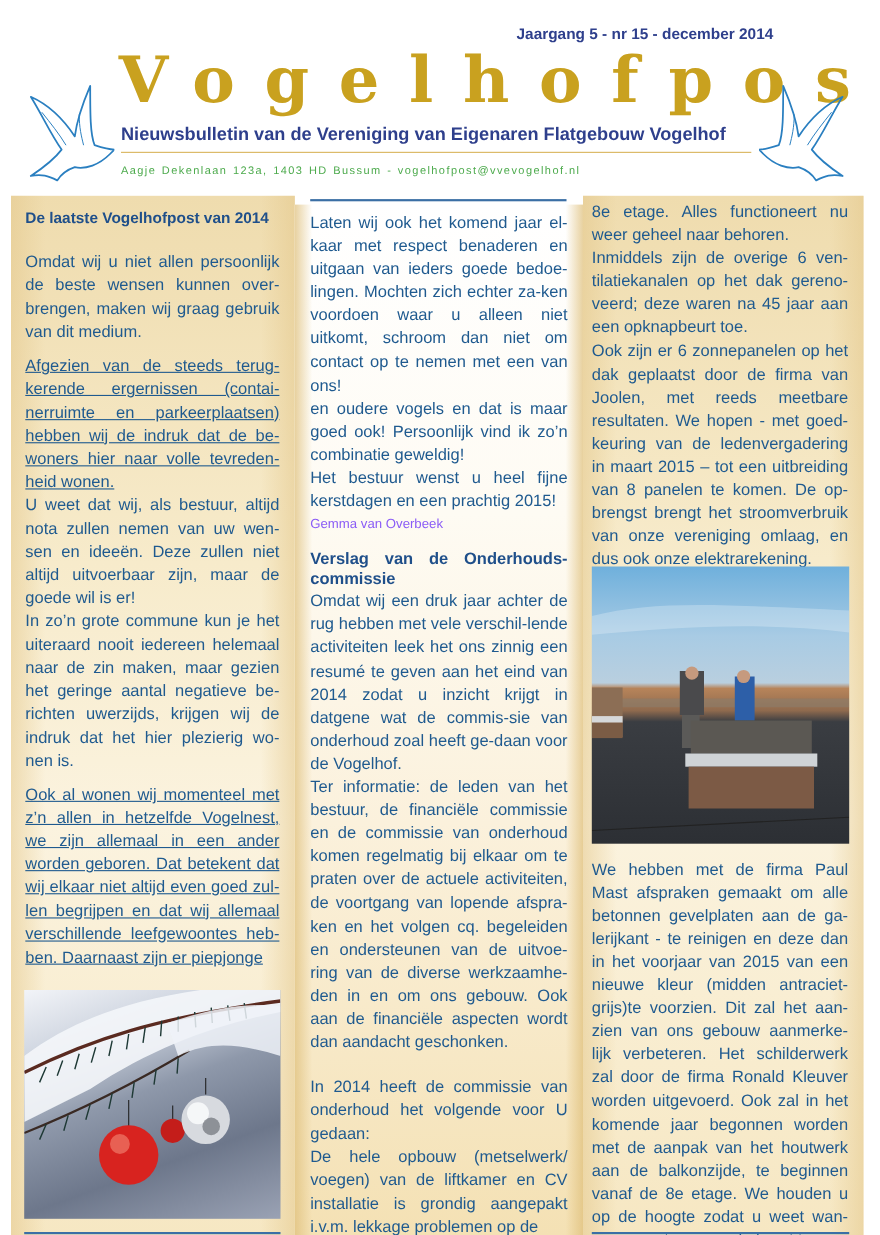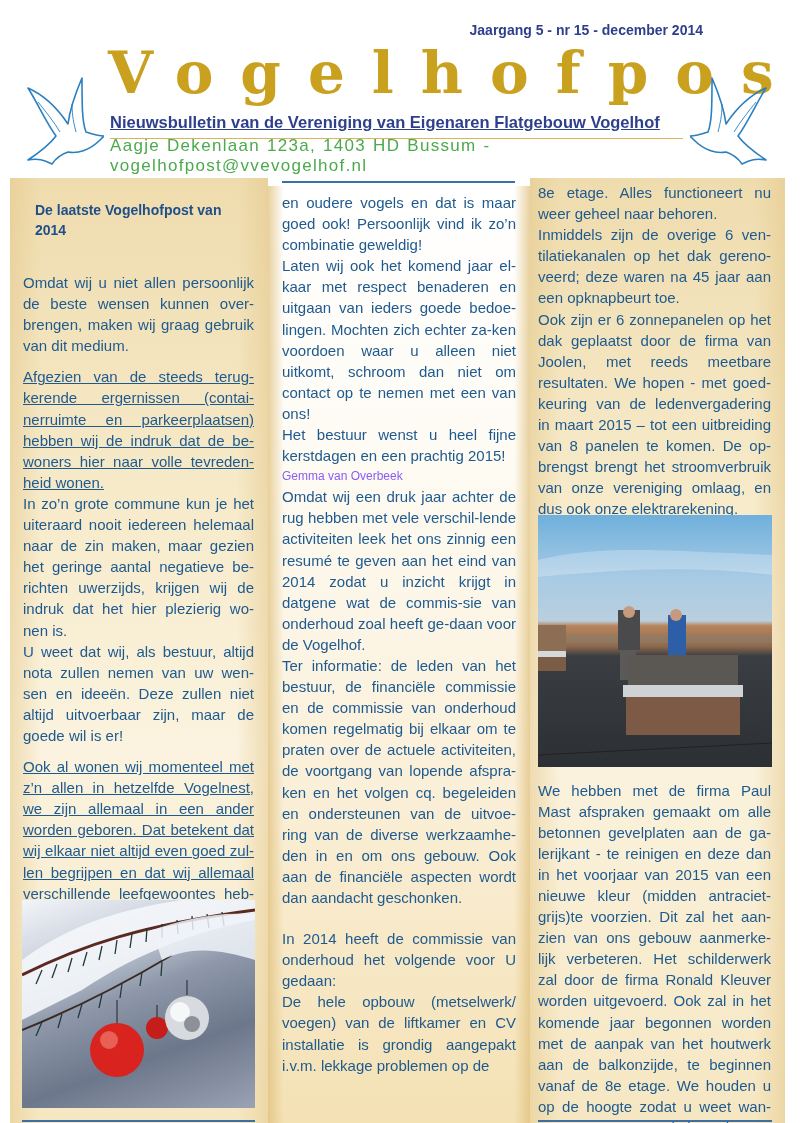--- a/index.html
+++ b/index.html
@@ -14,26 +14,26 @@
       position: absolute; right: 30px; top: 6px;
       font-weight: bold; font-size: 14px; color: #2e3f8c;
     }
     .title {
       position: absolute; left: 108px; top: 22px; width: 590px;
       font-family: "DejaVu Serif", serif; font-weight: bold; font-size: 58px;
       color: #c9a11f; letter-spacing: 27px; line-height: 70px;
     }
     .subtitle {
       position: absolute; left: 110px; top: 97px;
-      font-weight: bold; font-size: 16.5px; color: #2e3f8c; text-decoration: underline;
+      font-weight: bold; font-size: 16.5px; color: #2e3f8c;
     }
     .gold-rule { position: absolute; left: 110px; top: 122px; width: 573px; height: 1px; background: #d9b45a; }
     .address {
-      position: absolute; left: 110px; top: 120px;
-      font-size: 17px; color: #4caa4c; letter-spacing: 1.3px; word-spacing: 1px;
+      position: absolute; left: 110px; top: 134px;
+      font-size: 10px; color: #4caa4c; letter-spacing: 1.3px; word-spacing: 1px;
     }
     .dove { position: absolute; }
     .dove-left { left: 24px; top: 58px; }
     .dove-right { left: 690px; top: 58px; }
 
     .col {
       position: absolute; top: 178px; height: 945px; box-sizing: border-box;
     }
     .panel {
       position: absolute; top: 0; bottom: 0;
@@ -53,21 +53,21 @@
 
     .text {
       position: absolute; font-size: 15px; line-height: 21.1px; text-align: justify;
       color: #1f5a8f; z-index: 2;
     }
     .text p { margin: 0; }
     .text p.gap { margin-top: 10px; text-decoration: underline; }
     .col1 .text { left: 13px; right: 14px; top: 10px; }
     .col2 .text { left: 14px; right: 14px; top: 6px; }
     .col3 .text { left: 8px; right: 14px; top: 4px; }
-    h2.hd { margin: 12px; font-size: 14px; font-weight: bold; color: #1f4f8a; line-height: 20px; text-align: left; }
+    h2.hd { margin: 0; font-size: 14px; font-weight: bold; color: #1f4f8a; line-height: 20px; text-align: left; }
     h2.hd2 { margin: 14px 0 0 0; font-size: 15px; font-weight: bold; color: #1f4f8a; line-height: 18px; text-align: justify; }
     .signature { font-size: 12px; line-height: 20px; color: #8b5cf6; }
     .spacer-big { height: 20px; }
 
     .blue-rule { position: absolute; height: 2px; background: #3b6fa5; z-index: 3; }
 
     .photo { position: absolute; z-index: 2; overflow: hidden; }
     .photo-xmas { left: 22px; top: 900px; width: 233px; height: 208px;
       background: linear-gradient(160deg, #f2f4f8 0%, #c9d0dc 25%, #8e98aa 45%, #6d778b 70%, #9aa2b4 100%); }
     .photo-roof { left: 538px; top: 515px; width: 234px; height: 252px;
@@ -95,22 +95,22 @@
   </svg>
 </div>
 
 <div class="col col1">
   <div class="panel"></div>
   <div class="text">
     <h2 class="hd">De laatste Vogelhofpost van 2014</h2>
     <div class="spacer-big"></div>
     <p>Omdat wij u niet allen persoonlijk de beste wensen kunnen over-brengen, maken wij graag gebruik van dit medium.</p>
     <p class="gap">Afgezien van de steeds terug-kerende ergernissen (contai-nerruimte en parkeerplaatsen) hebben wij de indruk dat de be-woners hier naar volle tevreden-heid wonen.</p>
+    <p>U weet dat wij, als bestuur, altijd nota zullen nemen van uw wen-sen en ideeën. Deze zullen niet altijd uitvoerbaar zijn, maar de goede wil is er!</p>
     <p>In zo’n grote commune kun je het uiteraard nooit iedereen helemaal naar de zin maken, maar gezien het geringe aantal negatieve be-richten uwerzijds, krijgen wij de indruk dat het hier plezierig wo-nen is.</p>
-    <p>U weet dat wij, als bestuur, altijd nota zullen nemen van uw wen-sen en ideeën. Deze zullen niet altijd uitvoerbaar zijn, maar de goede wil is er!</p>
     <p class="gap">Ook al wonen wij momenteel met z’n allen  in hetzelfde Vogelnest, we zijn allemaal in een ander worden geboren. Dat betekent dat wij elkaar niet altijd even goed zul-len begrijpen en dat wij allemaal verschillende leefgewoontes heb-ben. Daarnaast zijn er piepjonge</p>
   </div>
 </div>
 
 <div class="photo photo-xmas">
   <svg width="233" height="208" viewBox="0 0 233 208">
     <path d="M0 60 C40 30 90 10 160 0 L233 0 L233 20 C180 30 120 50 60 90 L0 120 Z" fill="#f4f6fa" opacity="0.9"></path>
     <path d="M0 75 C60 45 120 25 233 10" stroke="#5a2a20" stroke-width="3" fill="none"></path>
     <path d="M0 130 C50 110 100 85 150 55" stroke="#3a2a24" stroke-width="2" fill="none"></path>
     <g stroke="#1f3a36" stroke-width="1.3">
@@ -128,24 +128,25 @@
     <circle cx="158" cy="112" r="10" fill="#f8f9fb" opacity="0.9"></circle>
     <circle cx="170" cy="124" r="8" fill="#5b6068" opacity="0.6"></circle>
   </svg>
 </div>
 <div class="blue-rule" style="left:22px; top:1120px; width:233px;"></div>
 
 <div class="blue-rule" style="left:282px; top:181px; width:233px;"></div>
 <div class="col col2" style="top:186px; height:937px;">
   <div class="panel"></div>
   <div class="text">
+    <p>Laten wij ook het komend jaar el-kaar met respect benaderen en uitgaan van ieders goede bedoe-lingen. Mochten zich echter za-ken voordoen waar u alleen niet uitkomt, schroom dan niet om contact op te nemen met een van ons!</p>
     <p>en oudere vogels en dat is maar goed ook! Persoonlijk vind ik zo’n combinatie geweldig!</p>
-    <p>Laten wij ook het komend jaar el-kaar met respect benaderen en uitgaan van ieders goede bedoe-lingen. Mochten zich echter za-ken voordoen waar u alleen niet uitkomt, schroom dan niet om contact op te nemen met een van ons!</p>
     <p>Het bestuur wenst u heel fijne kerstdagen en een prachtig 2015!</p>
     <div class="signature">Gemma van Overbeek</div>
+    <h2 class="hd2">Verslag van de Onderhouds-commissie</h2>
     <p>Omdat wij een druk jaar achter de rug hebben met vele verschil-lende activiteiten leek het ons zinnig een resumé te geven aan het eind van 2014 zodat u inzicht krijgt in datgene wat de commis-sie van onderhoud zoal heeft  ge-daan voor de Vogelhof.</p>
     <p>Ter informatie: de leden van het bestuur, de financiële commissie en de commissie van onderhoud komen regelmatig bij elkaar om te praten over de actuele activiteiten, de voortgang van lopende afspra-ken en het volgen cq. begeleiden en ondersteunen van de uitvoe-ring van de diverse werkzaamhe-den in en om ons gebouw. Ook aan de financiële aspecten wordt dan aandacht geschonken.</p>
     <div class="spacer-big"></div>
     <p>In 2014 heeft de commissie van onderhoud het volgende voor U gedaan:</p>
     <p>De  hele opbouw (metselwerk/ voegen) van de liftkamer en CV installatie is grondig aangepakt i.v.m. lekkage problemen op de</p>
   </div>
 </div>
 
 <div class="col col3">
   <div class="panel"></div>

